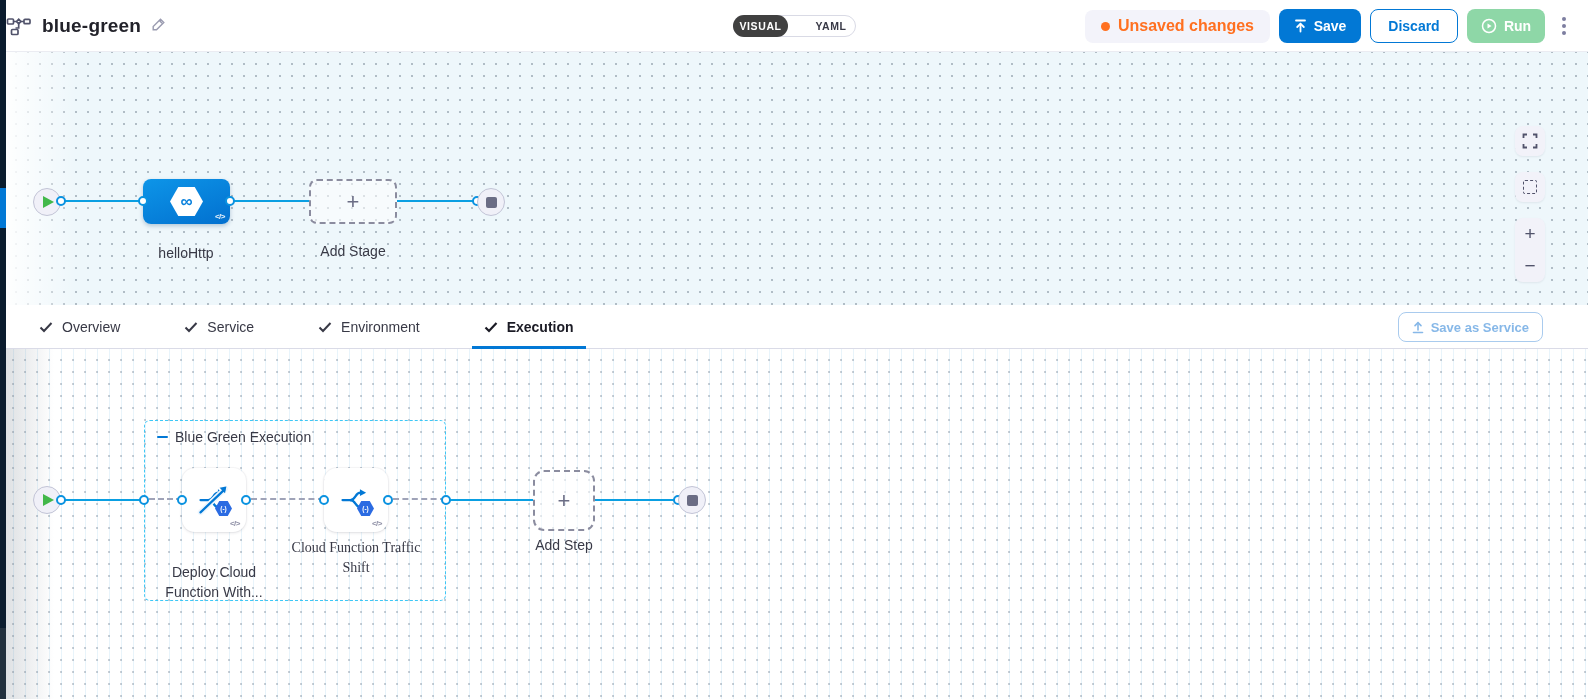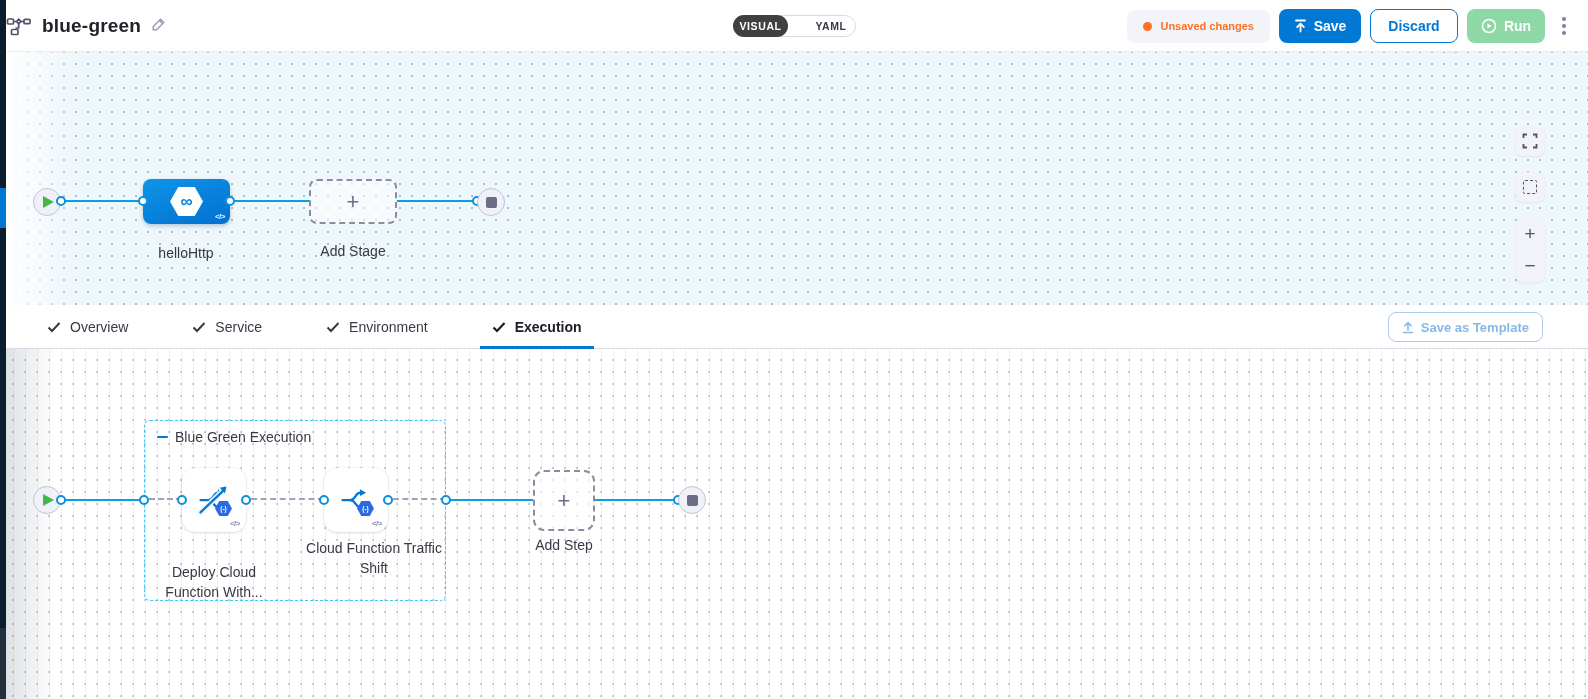--- a/index.html
+++ b/index.html
@@ -21,21 +21,21 @@
 
   .view-toggle { position:absolute; left:727px; top:15px; width:123px; height:22px;
                  border:1px solid #d9dae5; border-radius:12px; background:#fff; display:flex; }
   .vt-seg { flex:1; display:flex; align-items:center; justify-content:center;
             font-size:10.5px; font-weight:bold; letter-spacing:.6px; cursor:pointer; }
   .vt-visual { background:#404040; color:#fff; border-radius:12px; margin:-1px; flex:1.15; }
   .vt-yaml { color:#383946;margin-left:20px; }
 
   .hdr-right { position:absolute; right:14px; top:9px; display:flex; align-items:center; gap:9px; }
   .unsaved { display:flex; align-items:center; gap:8px; background:#f3f3fa; border-radius:8px;
-             height:33px; padding:0 16px; color:#ff7020; font-size:11px; font-weight:bold; }
+             height:33px; padding:0 16px; color:#ff7020; font-size:16px; font-weight:bold; }
   .unsaved .dot { width:9px; height:9px; border-radius:50%; background:#ff7020; }
   .btn { height:34px; border-radius:8px; display:flex; align-items:center; justify-content:center;
          gap:7px; font-size:14px; font-weight:bold; cursor:pointer; border:none; }
   .btn-save { width:82px; background:#0278d5; color:#fff; }
   .btn-discard { width:88px; background:#fff; color:#0278d5; border:1.5px solid #0278d5; }
   .btn-run { width:78px; background:#8ed7a7; color:#fff; }
   .kebab { display:flex; flex-direction:column; gap:3px; padding:6px 8px; cursor:pointer; }
   .kebab i { width:4px; height:4px; border-radius:50%; background:#7d7ea0; }
 
   
@@ -74,21 +74,21 @@
   .canvas-btn { position:absolute; width:30px; height:30px; border-radius:8px; background:#f2f2f9;
     display:flex; align-items:center; justify-content:center; cursor:pointer; box-shadow:0 1px 2px rgba(40,41,61,.08); }
   .zoom-pill { position:absolute; width:30px; height:64px; border-radius:8px; background:#f2f2f9;
     display:flex; flex-direction:column; cursor:pointer; box-shadow:0 1px 2px rgba(40,41,61,.08); }
   .zoom-pill span { flex:1; display:flex; align-items:center; justify-content:center;
     font-size:19px; color:#51536b; }
   .marquee-sq { width:14px; height:14px; border:1.6px dashed #51536b; border-radius:2px; }
 
   
   .tabbar { position:absolute; left:6px; top:305px; right:0; height:44px; background:#fff;
-    border-bottom:1px solid #dadbe7; display:flex; align-items:center; padding-left:29px; gap:40px; z-index:10; }
+    border-bottom:1px solid #dadbe7; display:flex; align-items:center; padding-left:21px; gap:40px; z-index:10; }
   .tab { position:relative; height:44px; display:flex; align-items:center; gap:9px; padding:0 12px;
          font-size:14px; color:#383946; cursor:pointer; }
   .tab.active { font-weight:bold; color:#1b1b25; }
   .tab.active::after { content:""; position:absolute; left:0; right:0; bottom:0; height:3px; background:#0278d5; }
   .check { width:14px; height:14px; }
   .save-tpl { position:absolute; right:45px; top:7px; height:30px; padding:0 13px; border-radius:8px;
     border:1px solid #a9cbee; color:#87b8e8; background:#fff; font-size:13px; font-weight:bold;
     display:flex; align-items:center; gap:7px; cursor:pointer; }
 
   
@@ -263,21 +263,21 @@
           <path d="M1.5 7.5 L5 11 L12.5 3"></path>
         </svg>
       <span>Execution</span>
     </div>
     <button class="save-tpl">
       <svg width="12" height="13" viewBox="0 0 12 13" fill="none" stroke="#87b8e8" stroke-width="1.6" stroke-linecap="round">
         <path d="M6 9 V1.8"></path>
           <path d="M3 4.6 L6 1.6 L9 4.6"></path>
           <path d="M1.5 11.5 H10.5"></path>
       </svg>
-      <span>Save as Template</span>
+      <span>Save as Service</span>
     </button>
   </div>
 
   <div class="exec-canvas">
     <div class="fadeL-bot"></div>
   </div>
 
   <div class="mode-row">
     <span class="mode-label">Execution</span>
     <div class="mode-toggle">
@@ -345,21 +345,21 @@
         <path d="M11 15 c5 0 4 6.5 9 6.5"></path>
       </g>
       <path d="M19.5 5.5 L25 8.5 L19.5 11.5 Z" fill="#0278d5"></path>
       <path d="M19.5 18.5 L25 21.5 L19.5 24.5 Z" fill="#0278d5"></path>
     </svg>
     <span class="badge-hex">(-)</span>
     <span class="code-glyph-gray">&lt;/&gt;</span>
   </div>
   <div class="conn" style="left:324px;top:500px;"></div>
   <div class="conn" style="left:388px;top:500px;"></div>
-  <div class="step-label" style="left:304px;top:538px;">Cloud Function Traffic Shift</div>
+  <div class="step-label" style="left:286px;top:538px;font-family:Liberation Serif, serif;">Cloud Function Traffic Shift</div>
 
   <div class="conn" style="left:446px;top:500px;"></div>
 
   <div class="add-box" style="left:533px;top:470px;width:62px;height:61px;border-radius:11px;">
     <span class="plus">+</span>
   </div>
   <div class="node-label" style="left:499px;top:537px;width:130px;">Add Step</div>
 
   <div class="conn" style="left:678px;top:500px;"></div>
   <div class="node-circle" style="left:678px;top:486px;">

